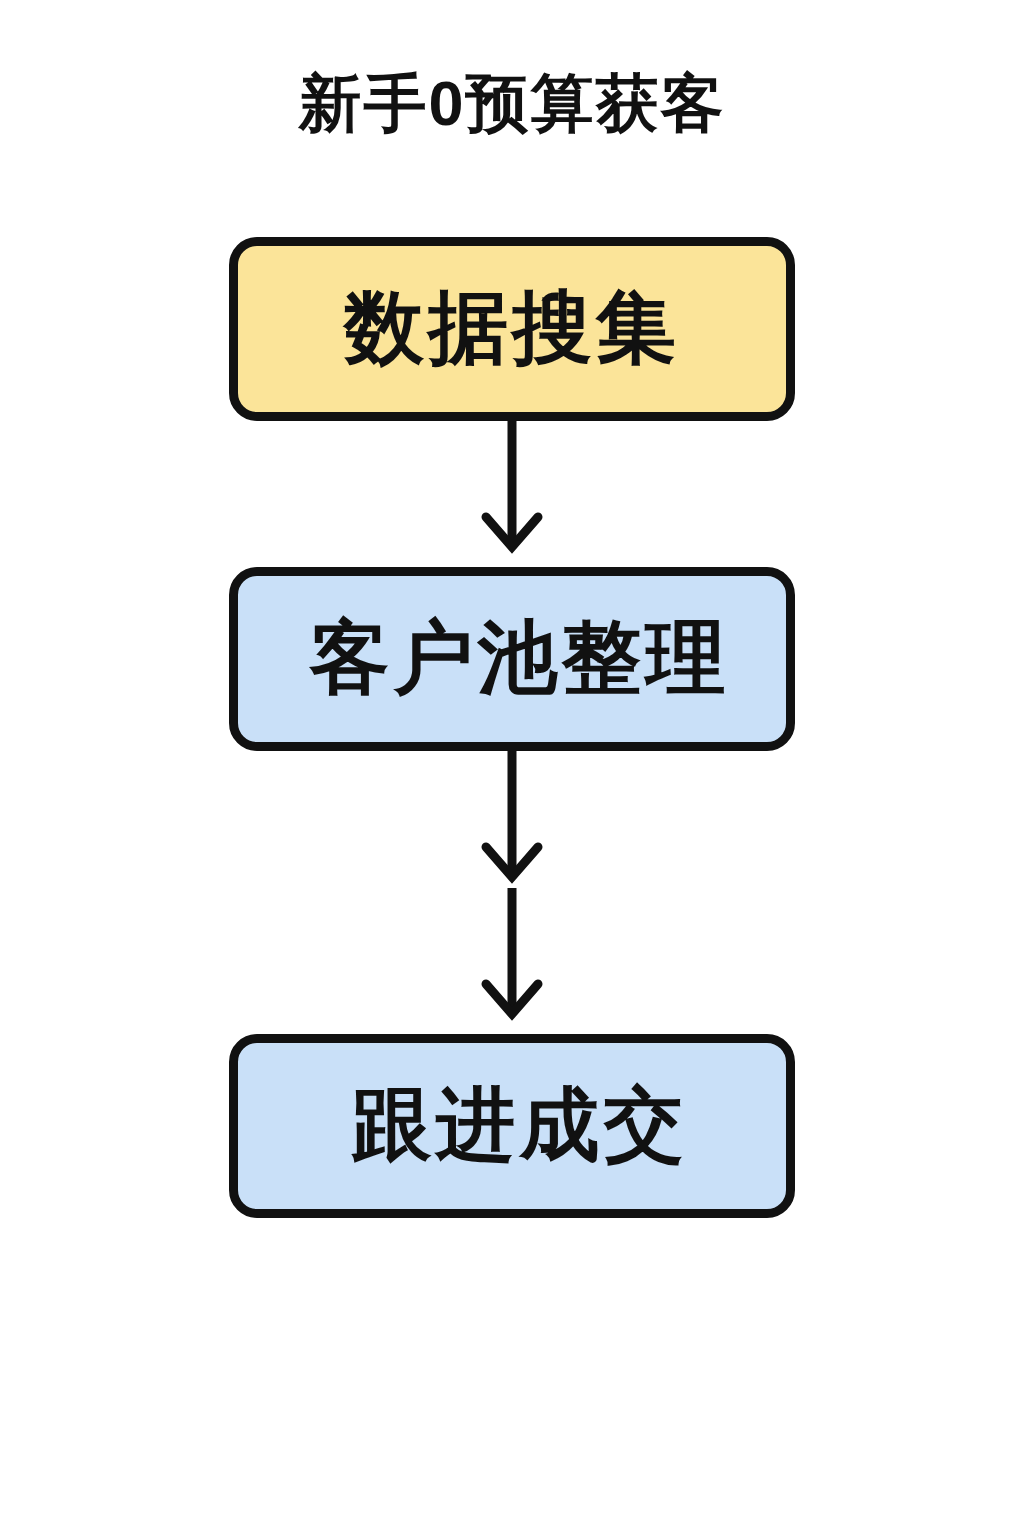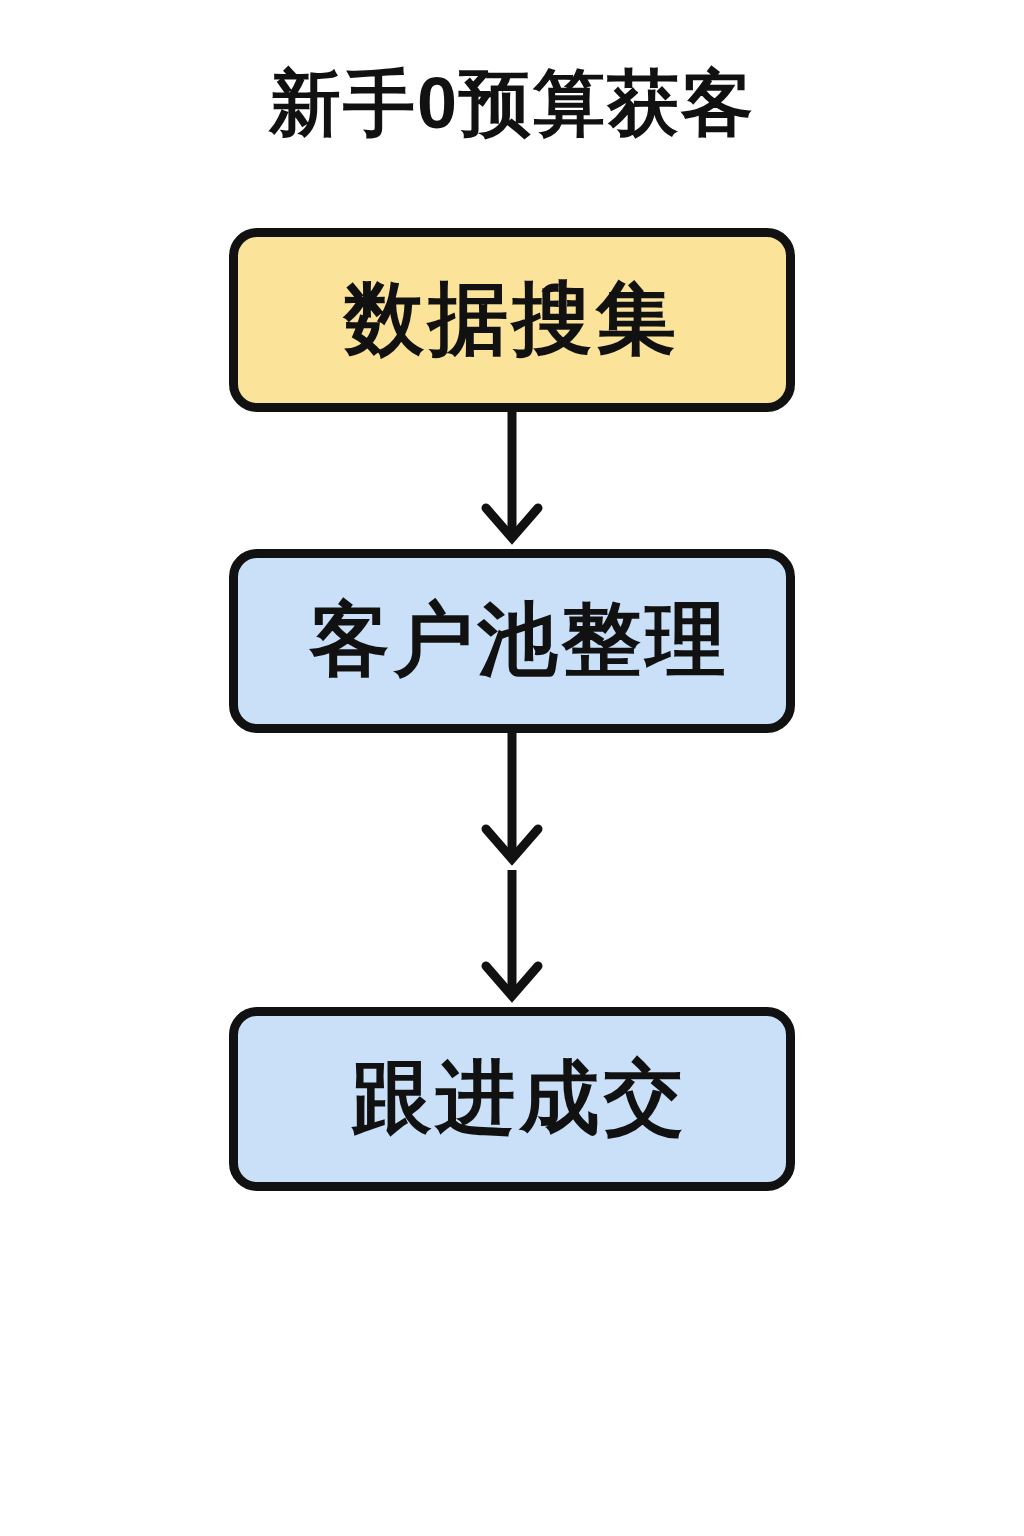--- a/index.html
+++ b/index.html
@@ -16,21 +16,21 @@
   .poster {
     width: 1024px;
     height: 1536px;
     display: flex;
     flex-direction: column;
     align-items: center;
     box-sizing: border-box;
     padding-top: 38px;
   }
   .title {
-    font-size: 72px;
+    font-size: 63px;
     line-height: 130px;
     font-weight: 900;
     color: var(--ink, #111111);
     letter-spacing: 2px;
     text-align: center;
     white-space: nowrap;
   }
   .flow {
     display: flex;
     flex-direction: column;
@@ -39,20 +39,21 @@
   }
   .node {
     width: 566px;
     height: 184px;
     box-sizing: border-box;
     border: 9px solid var(--ink, #111111);
     border-radius: 28px;
     display: flex;
     align-items: center;
     justify-content: center;
+    margin-top: 9px;
   }
   .node.yellow { background: var(--yellow, #FBE499); }
   .node.blue   { background: var(--blue,   #C9E0F8); padding-left: 15px; }
   .node-label {
     font-size: 80px;
     font-weight: 900;
     color: var(--ink, #111111);
     letter-spacing: 4px;
     white-space: nowrap;
   }

